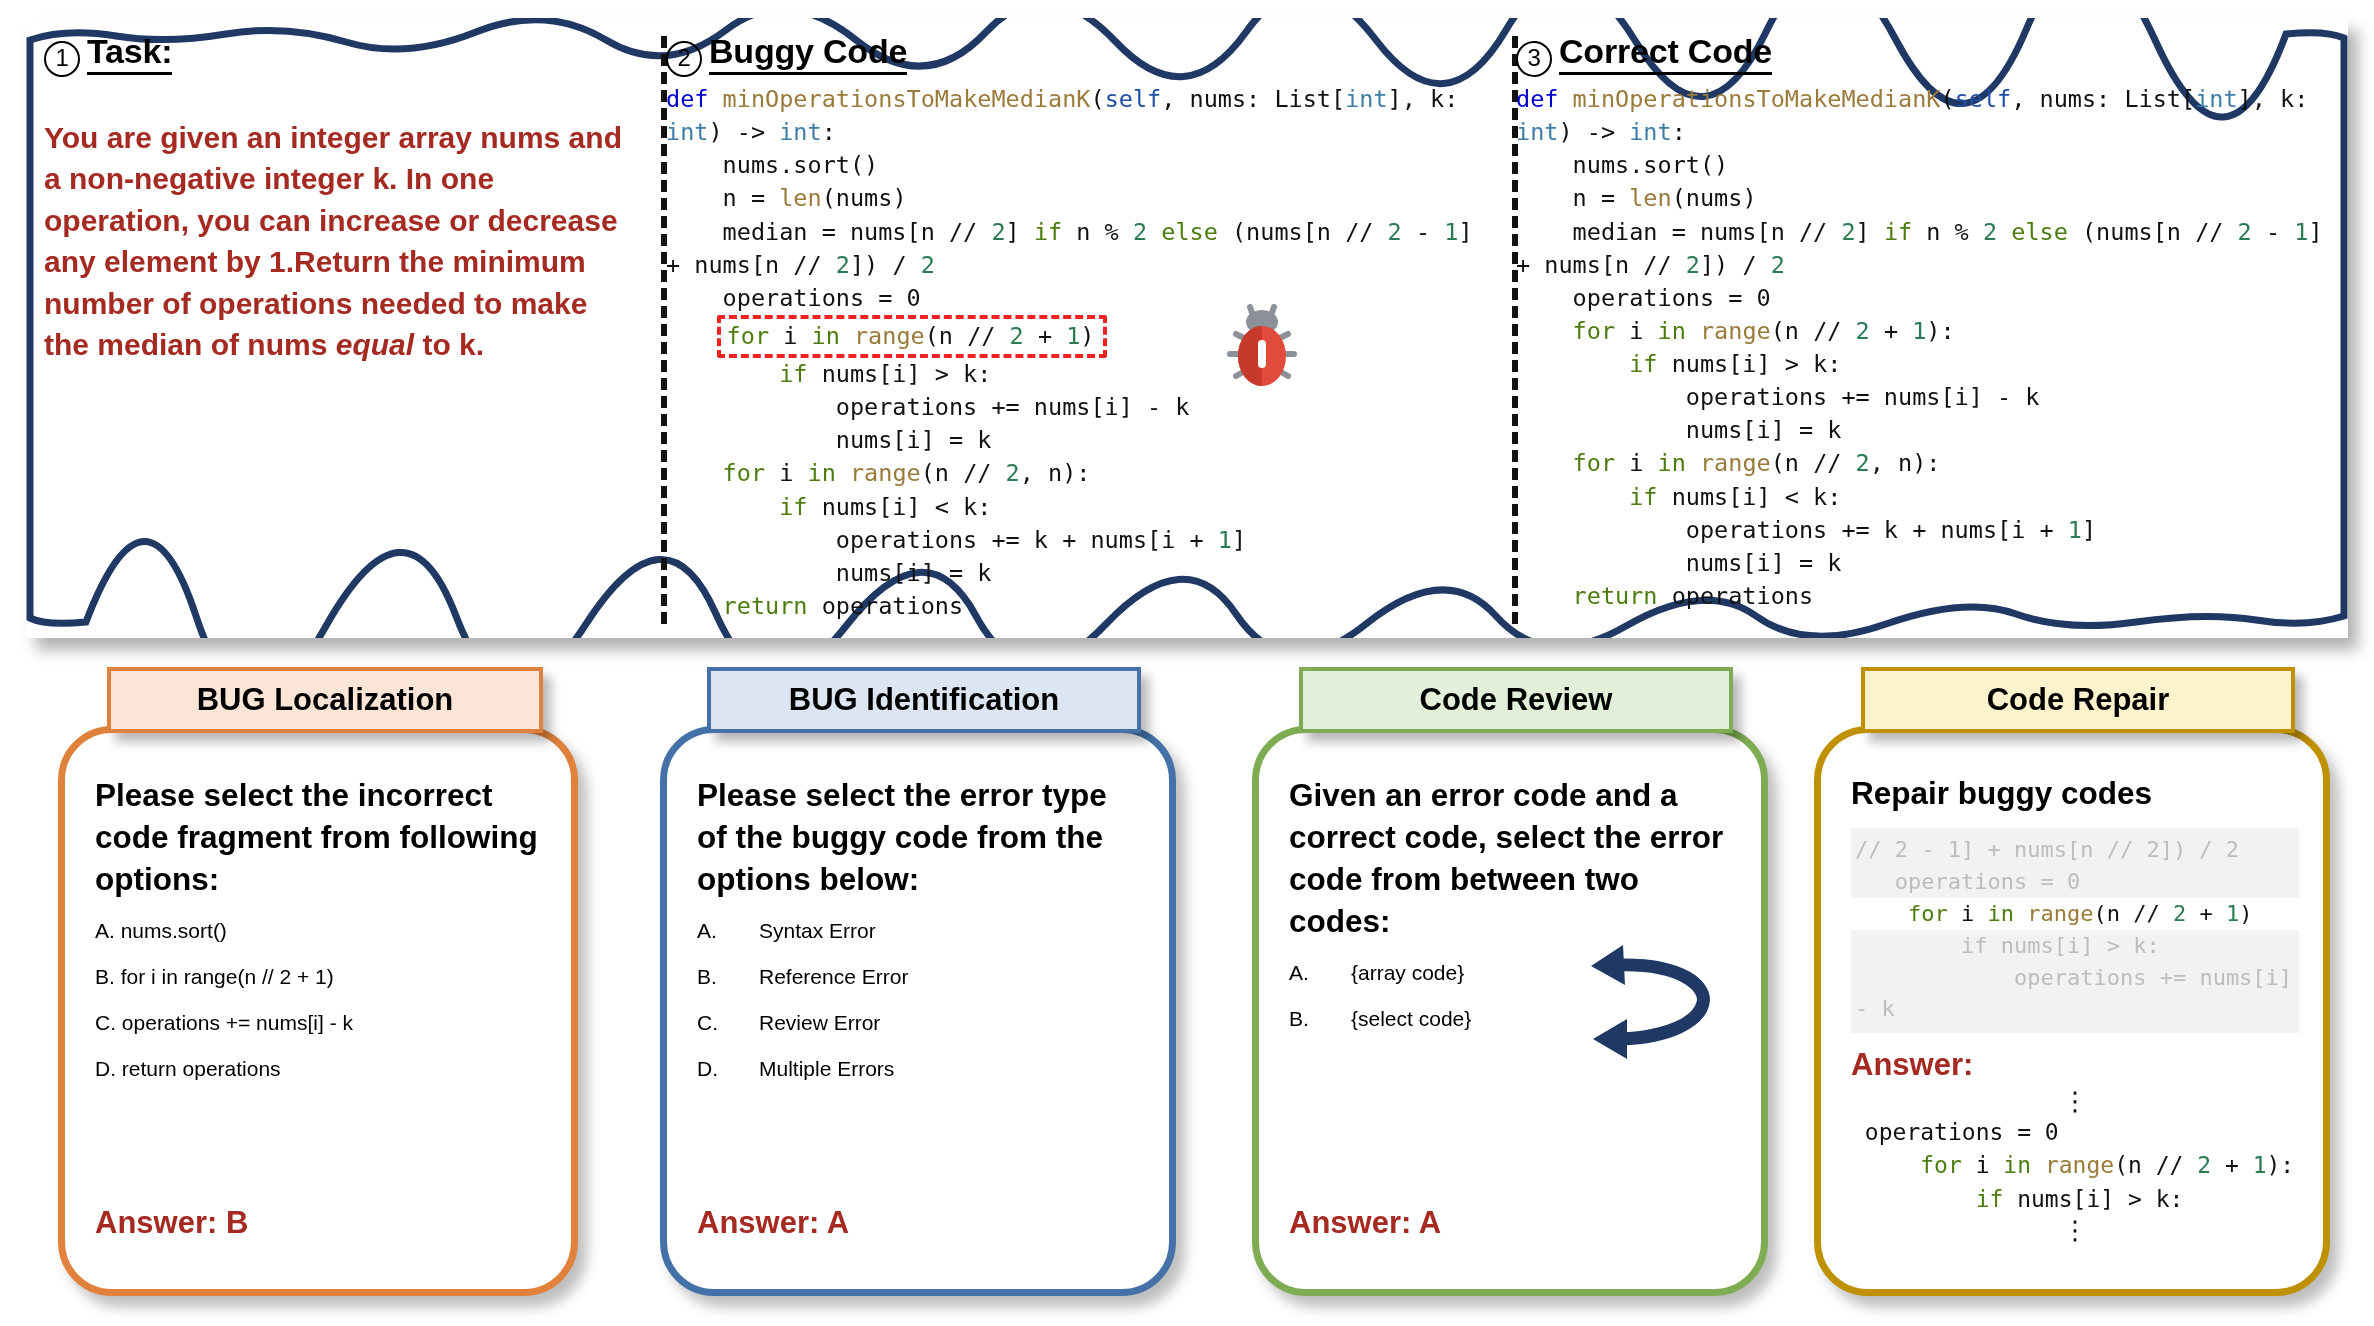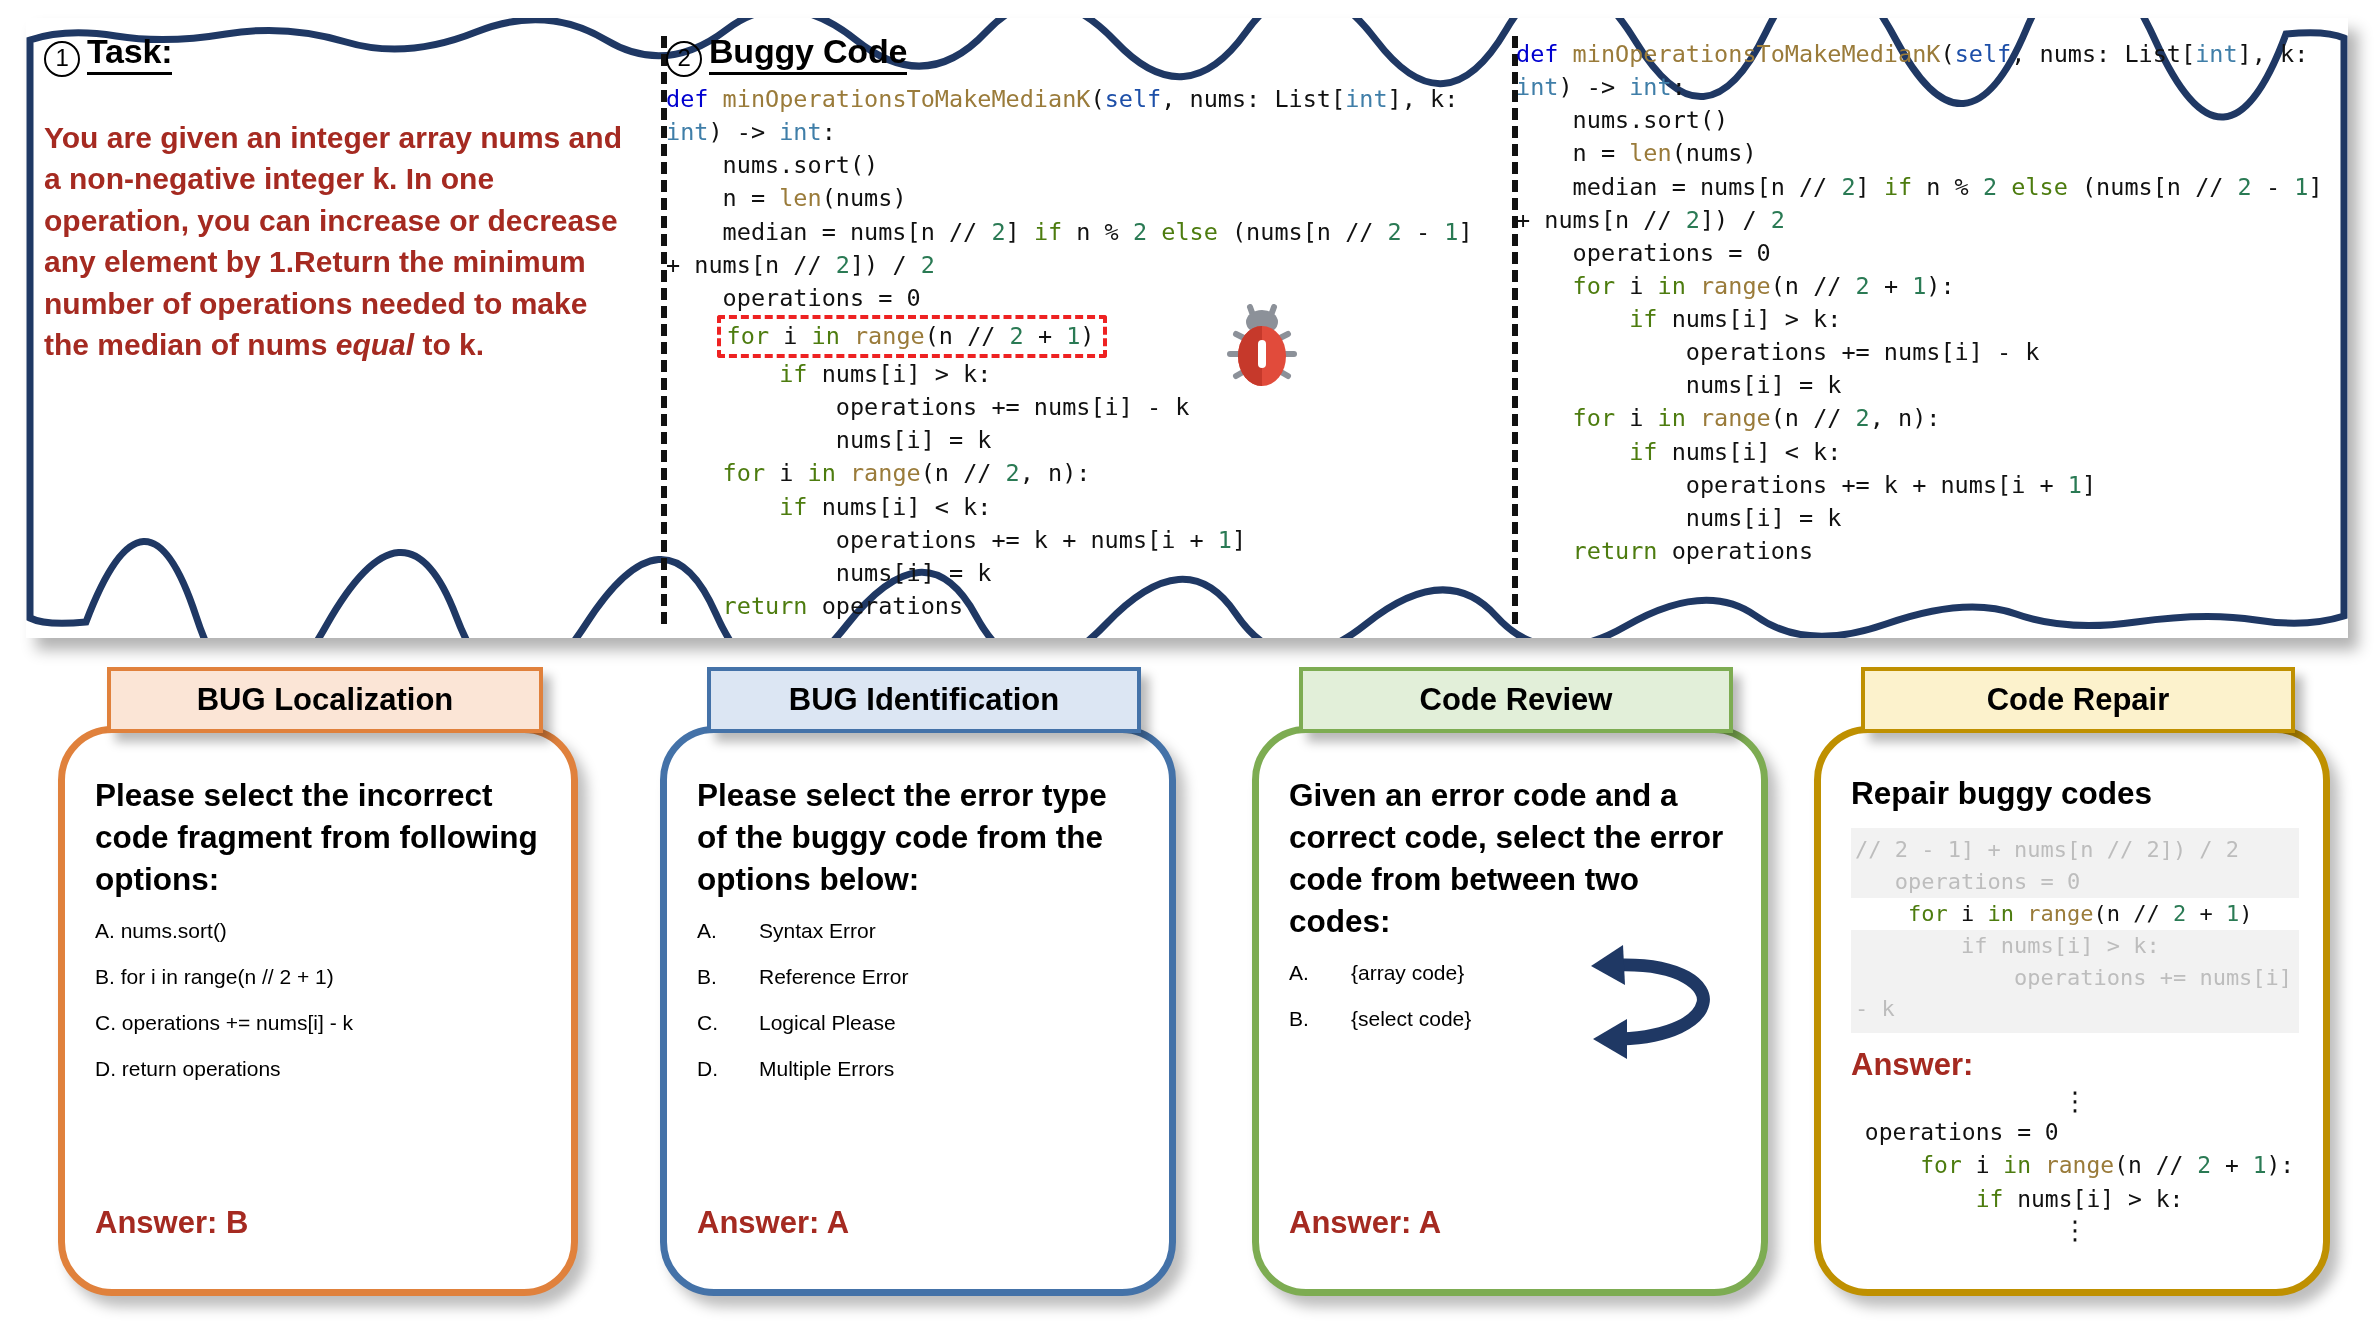--- a/index.html
+++ b/index.html
@@ -268,20 +268,23 @@
       <line x1="34" y1="14" x2="30" y2="3"></line>
       <line x1="50" y1="14" x2="54" y2="3"></line>
     </g>
     <ellipse cx="42" cy="18" rx="16" ry="12" fill="#8C9199"></ellipse>
     <ellipse cx="42" cy="52" rx="24" ry="30" fill="#E14B3B"></ellipse>
     <path d="M42,22 a24,30 0 0 0 0,60 z" fill="#C6392B"></path>
     <rect x="38" y="36" width="8" height="28" rx="4" fill="#FFFFFF"></rect>
   </svg>
 
   <div class="tp-col" id="col-correct">
+    <div class="sec-heading">
+      <span class="circ">3</span><span class="ul">Correct Code</span>
+    </div>
     <div class="code"><span class="kwb">def</span> <span class="fn">minOperationsToMakeMedianK</span>(<span class="selfc">self</span>, nums: List[<span class="typ">int</span>], k: <span class="typ">int</span>) -&gt; <span class="typ">int</span>:
     <span>nums.sort()</span>
     n = <span class="fn">len</span>(nums)
     median = nums[n // <span class="num">2</span>] <span class="kw">if</span> n % <span class="num">2</span> <span class="kw">else</span> (nums[n // <span class="num">2</span> - <span class="num">1</span>] + nums[n // <span class="num">2</span>]) / <span class="num">2</span>
     <span>operations = 0</span>
     <span class="kw">for</span> i <span class="kw">in</span> <span class="fn">range</span>(n // <span class="num">2</span> + <span class="num">1</span>):
         <span class="kw">if</span> nums[i] &gt; k:
             operations += nums[i] - k
             nums[i] = k
     <span class="kw">for</span> i <span class="kw">in</span> <span class="fn">range</span>(n // <span class="num">2</span>, n):
@@ -306,21 +309,21 @@
   </div>
 </div>
 
 <div class="card" id="card-id">
   <div class="card-header">BUG Identification</div>
   <div class="card-body">
     <p class="q-text">Please select the error type of the buggy code from the options below:</p>
     <ul class="opt-list tabbed">
       <li><span class="lbl">A.</span><span>Syntax Error</span></li>
       <li><span class="lbl">B.</span><span>Reference Error</span></li>
-      <li><span class="lbl">C.</span><span>Logical Please</span></li>
+      <li><span class="lbl">C.</span><span>Review Error</span></li>
       <li><span class="lbl">D.</span><span>Multiple Errors</span></li>
     </ul>
     <div class="answer" id="id-answer">Answer: A</div>
   </div>
 </div>
 
 <div class="card" id="card-rev">
   <div class="card-header">Code Review</div>
   <div class="card-body">
     <p class="q-text">Given an error code and a correct code, select the error code from between two codes:</p>

